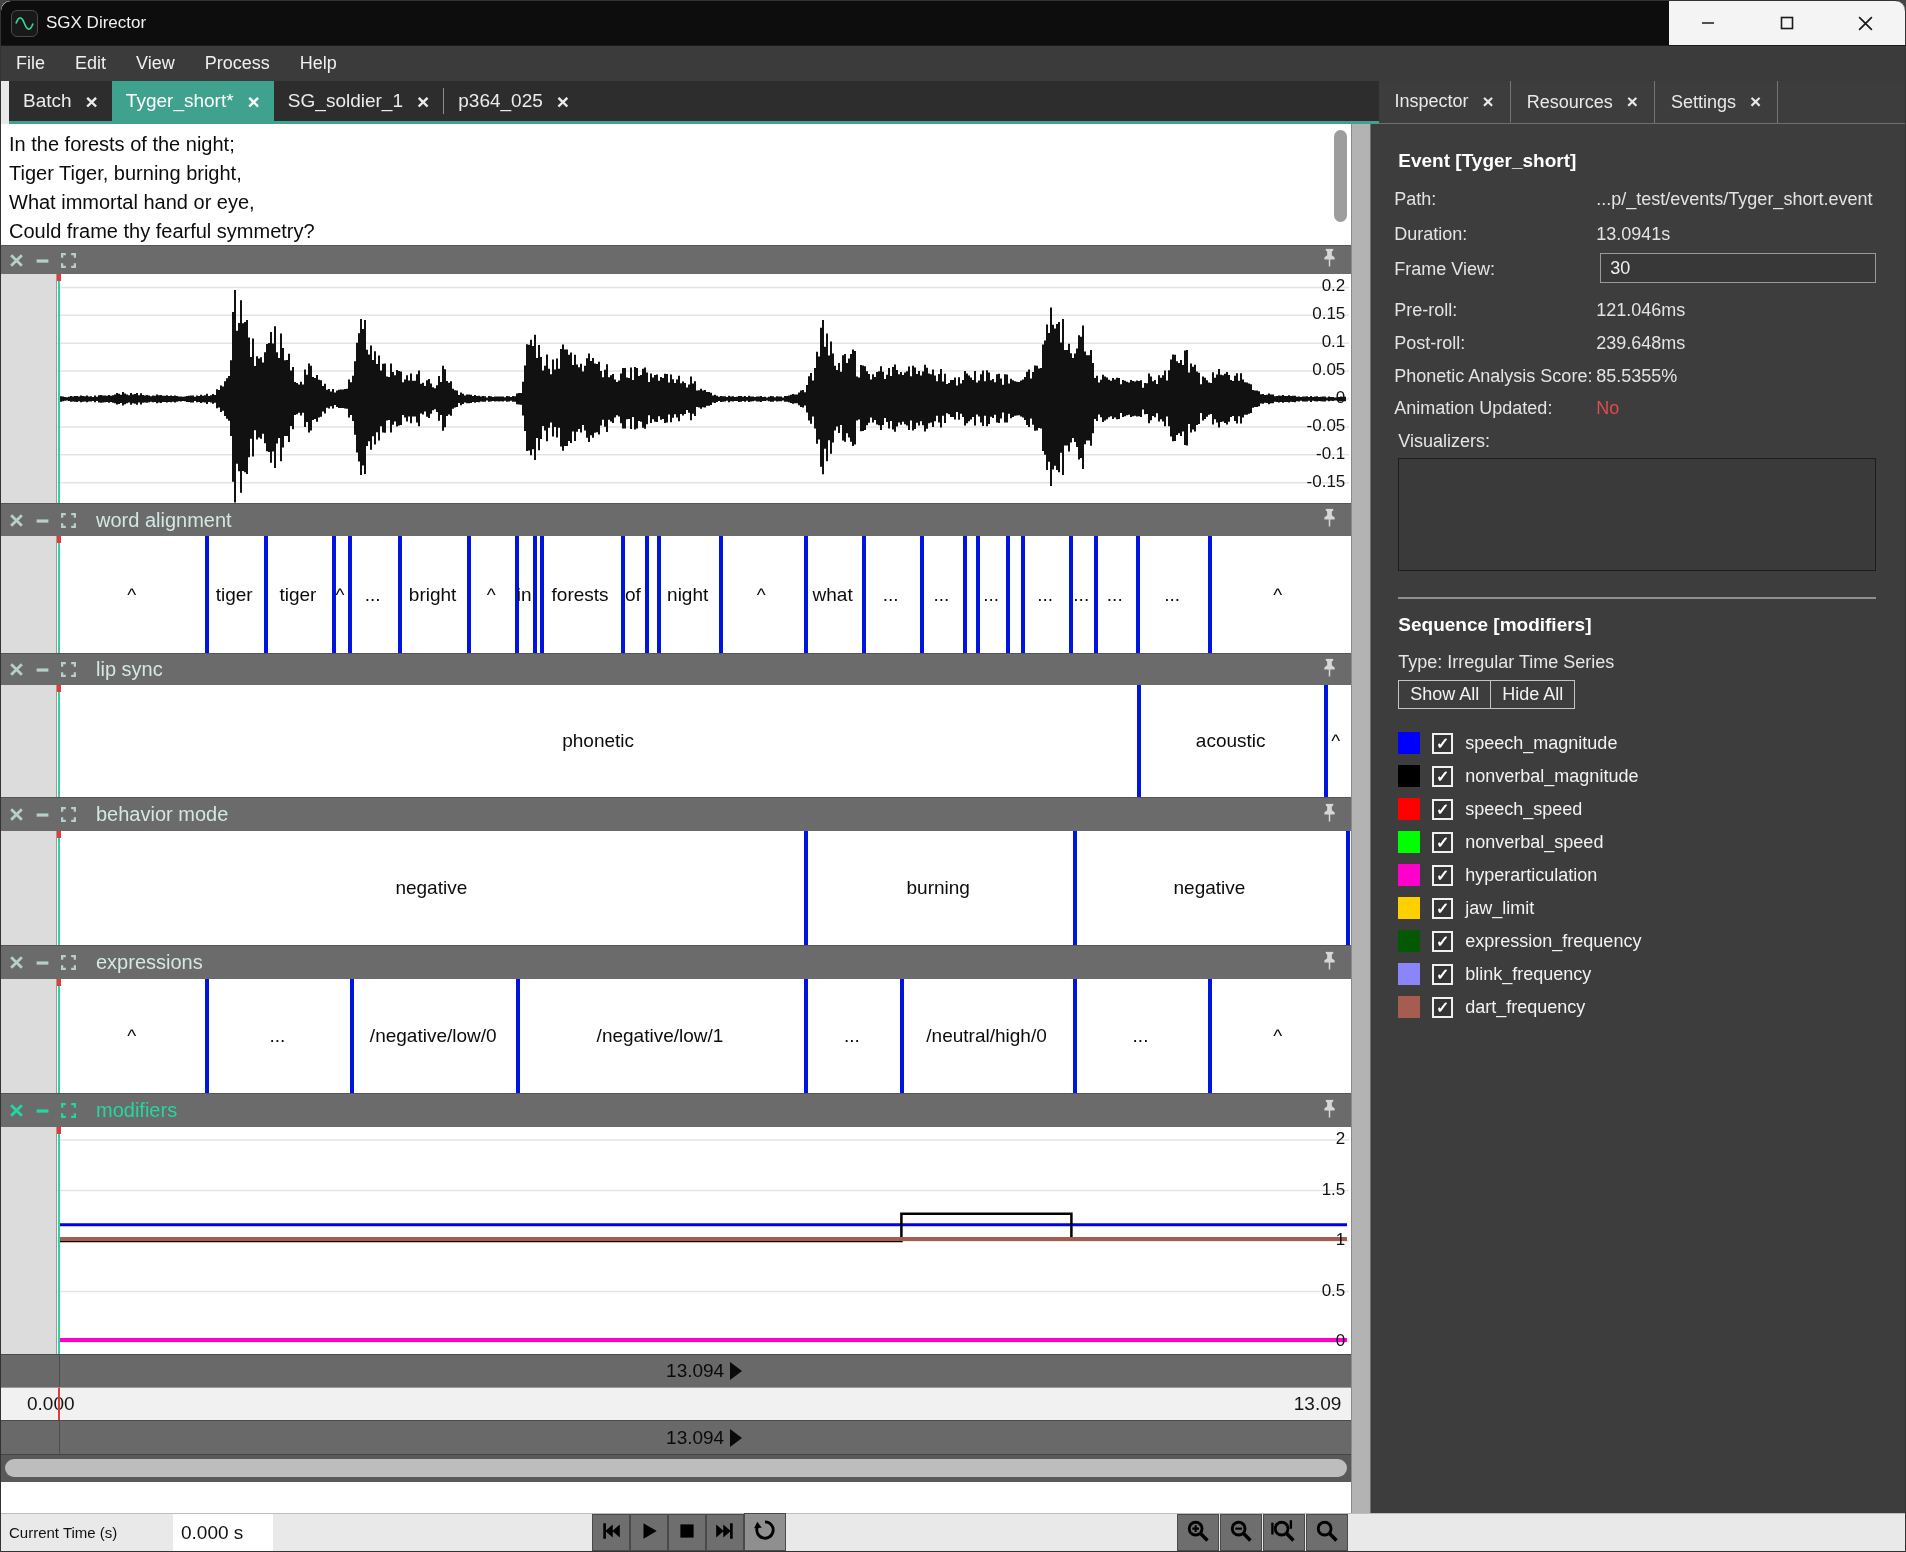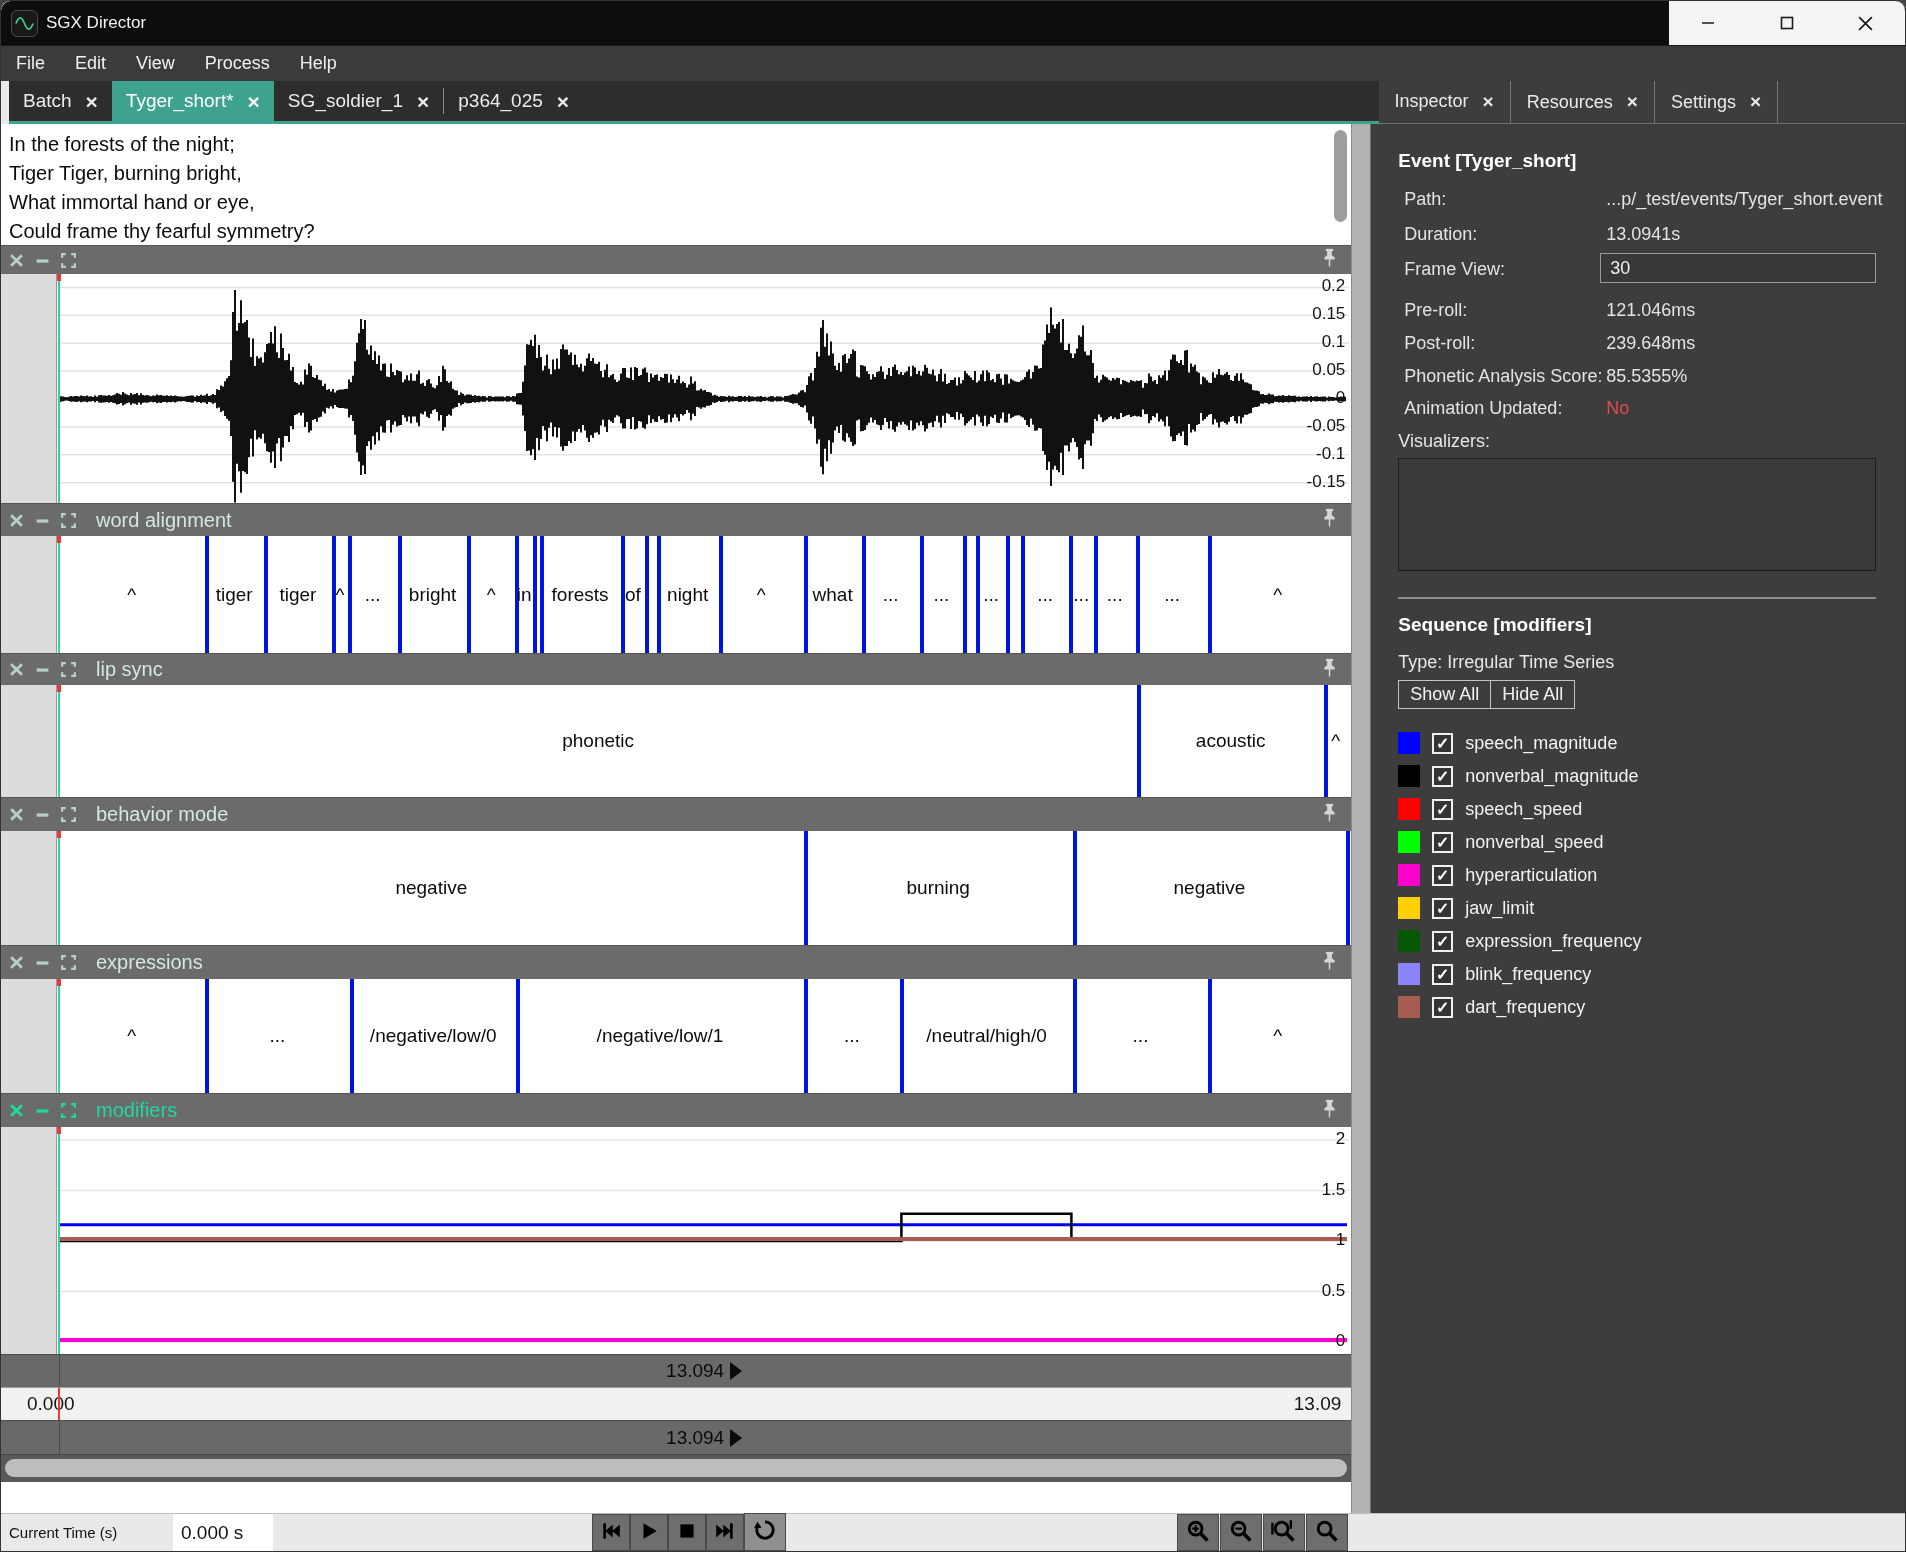--- a/index.html
+++ b/index.html
@@ -79,21 +79,21 @@
               padding-left:8px; font-size:19px; color:#111; }
   .transport { position:absolute; left:591px; top:0; height:100%; display:flex; align-items:flex-end; }
   .tbtn { width:38px; height:37px; background:#6e6e6e; border:1px solid #4a4a4a; display:flex; align-items:center; justify-content:center; }
   .tbtn.loop { width:42px; height:38px; background:#8f8f8f; }
   .zoomgrp { position:absolute; left:1175px; top:0; height:100%; display:flex; align-items:flex-end; }
   .zbtn { width:42px; height:37px; background:#6e6e6e; border:1px solid #4a4a4a; display:flex; align-items:center; justify-content:center; margin-left:1px; }
 
   
   .sb-abs { position:absolute; left:27px; }
   .sb-heading { font-weight:bold; font-size:19px; color:#fff; }
-  .insp-row { position:absolute; left:33px; right:30px; display:flex; font-size:18px; color:#e3e3e3; }
+  .insp-row { position:absolute; left:23px; right:30px; display:flex; font-size:18px; color:#e3e3e3; }
   .insp-row .lbl { width:202px; flex:none; }
   .insp-row .val { }
   .val.red { color:#e14b4b; }
   .fr-input { position:absolute; left:229px; width:276px; height:30px; border:1px solid #9a9a9a; background:#383838;
               color:#f0f0f0; font-size:18px; display:flex; align-items:center; padding-left:9px; margin-top:-6px; }
   .viz-box { position:absolute; left:27px; width:478px; height:113px; border:1px solid #1d1d1d; background:#3a3a3a; }
   .sep { position:absolute; left:27px; width:478px; height:2px; background:#8f8f8f; }
   .sa-btn { display:inline-block; border:1px solid #c4c4c4; color:#f2f2f2; font-size:18px; padding:3px 11px; }
   .sa-btn + .sa-btn { border-left:none; }
   .mod-item { position:absolute; left:27px; height:24px; display:flex; align-items:center; gap:12px; }

